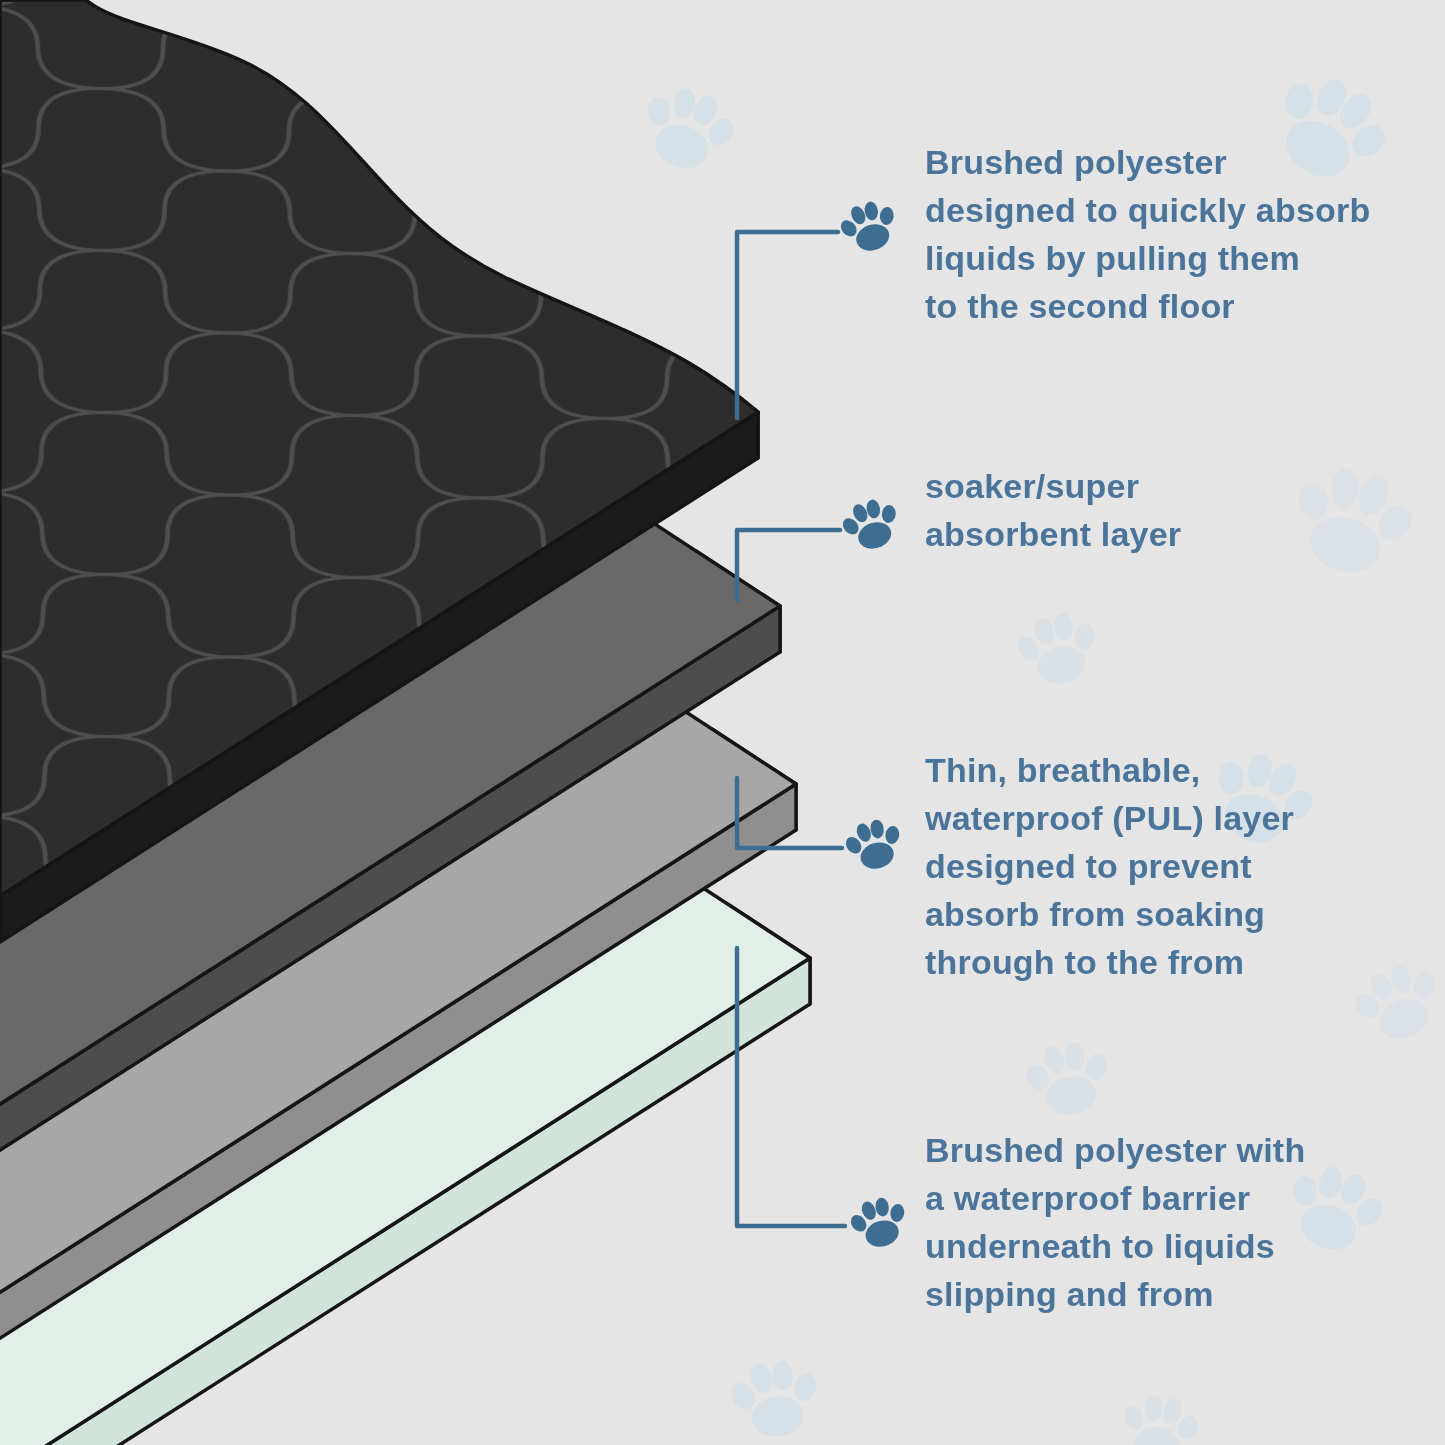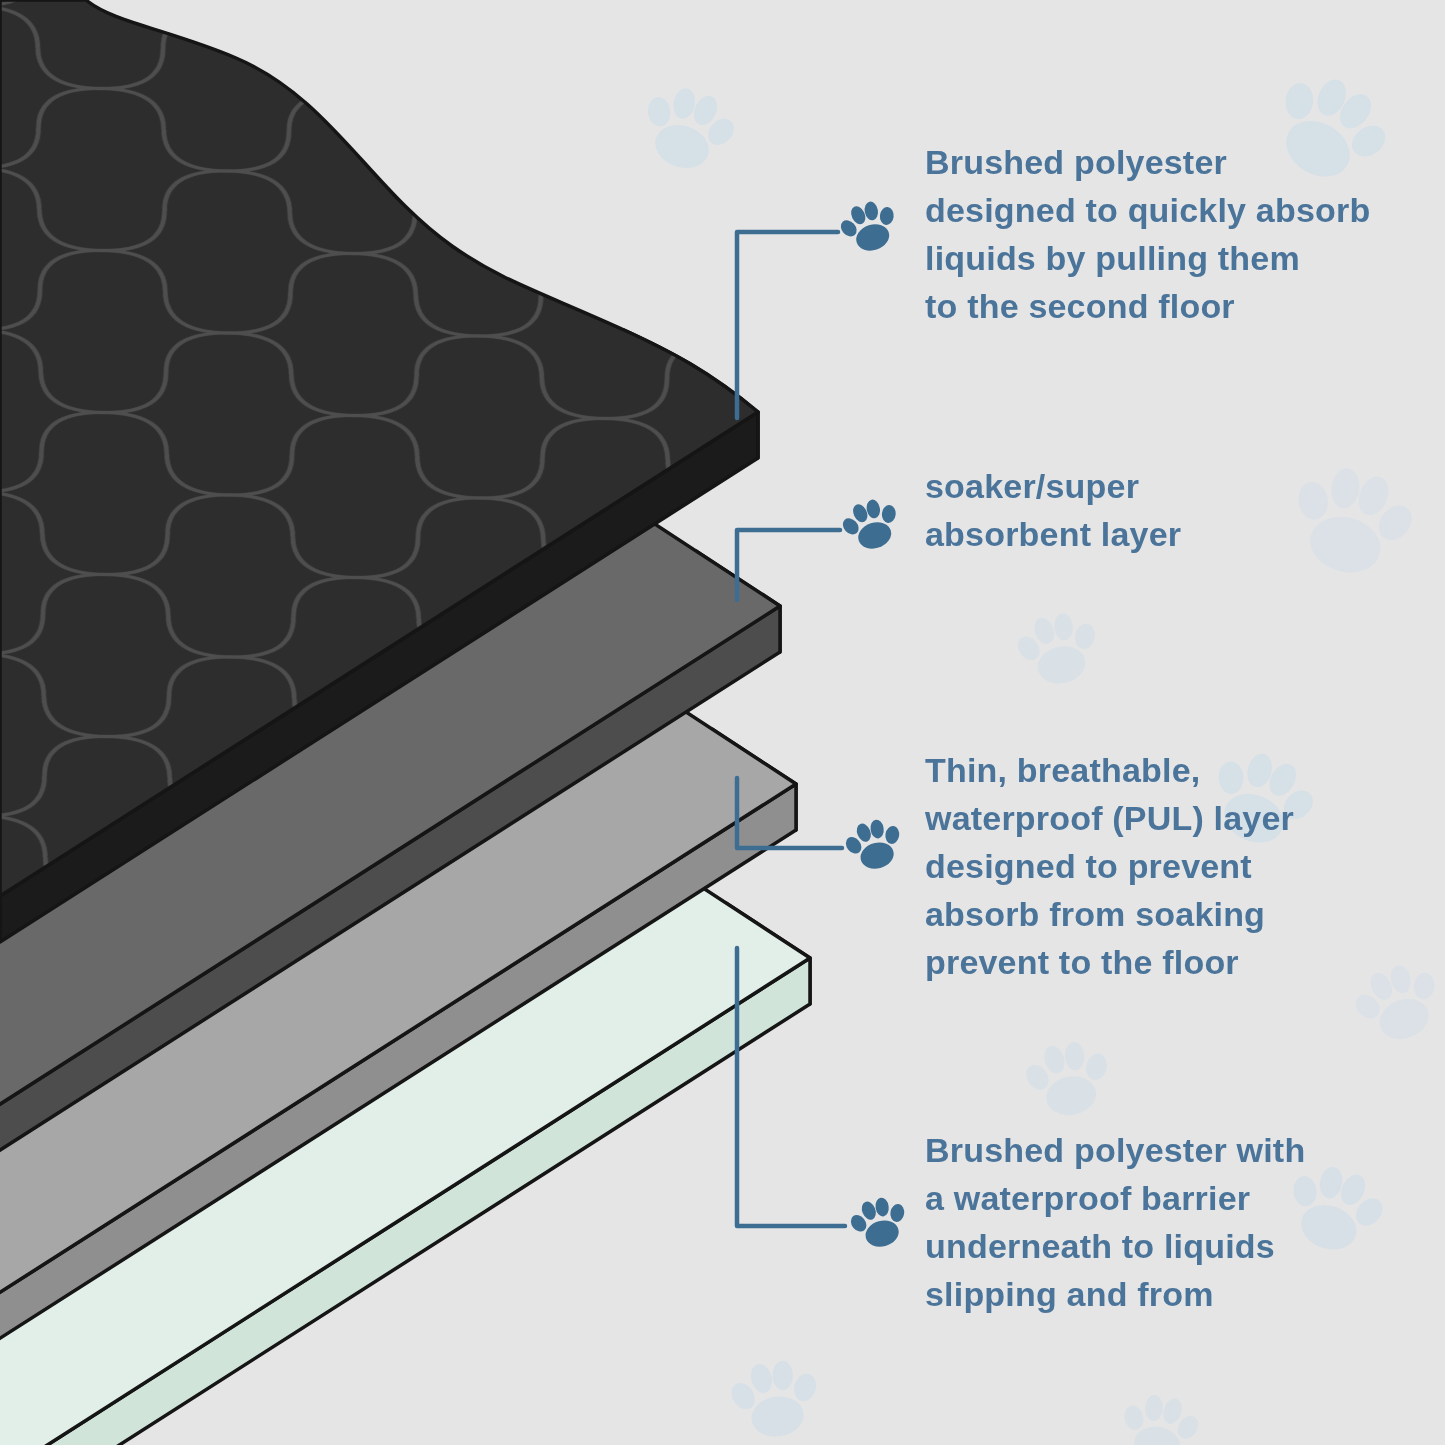--- a/index.html
+++ b/index.html
@@ -100,21 +100,21 @@
   <div class="ann ann2">
     <div>soaker/super</div>
     <div>absorbent layer</div>
   </div>
 
   <div class="ann ann3">
     <div>Thin, breathable,</div>
     <div>waterproof (PUL) layer</div>
     <div>designed to prevent</div>
     <div>absorb from soaking</div>
-    <div>prevent to the floor</div>
+    <div>through to the from</div>
   </div>
 
   <div class="ann ann4">
     <div>Brushed polyester with</div>
     <div>a waterproof barrier</div>
     <div>underneath to liquids</div>
     <div>slipping and from</div>
   </div>
 
 </div>

